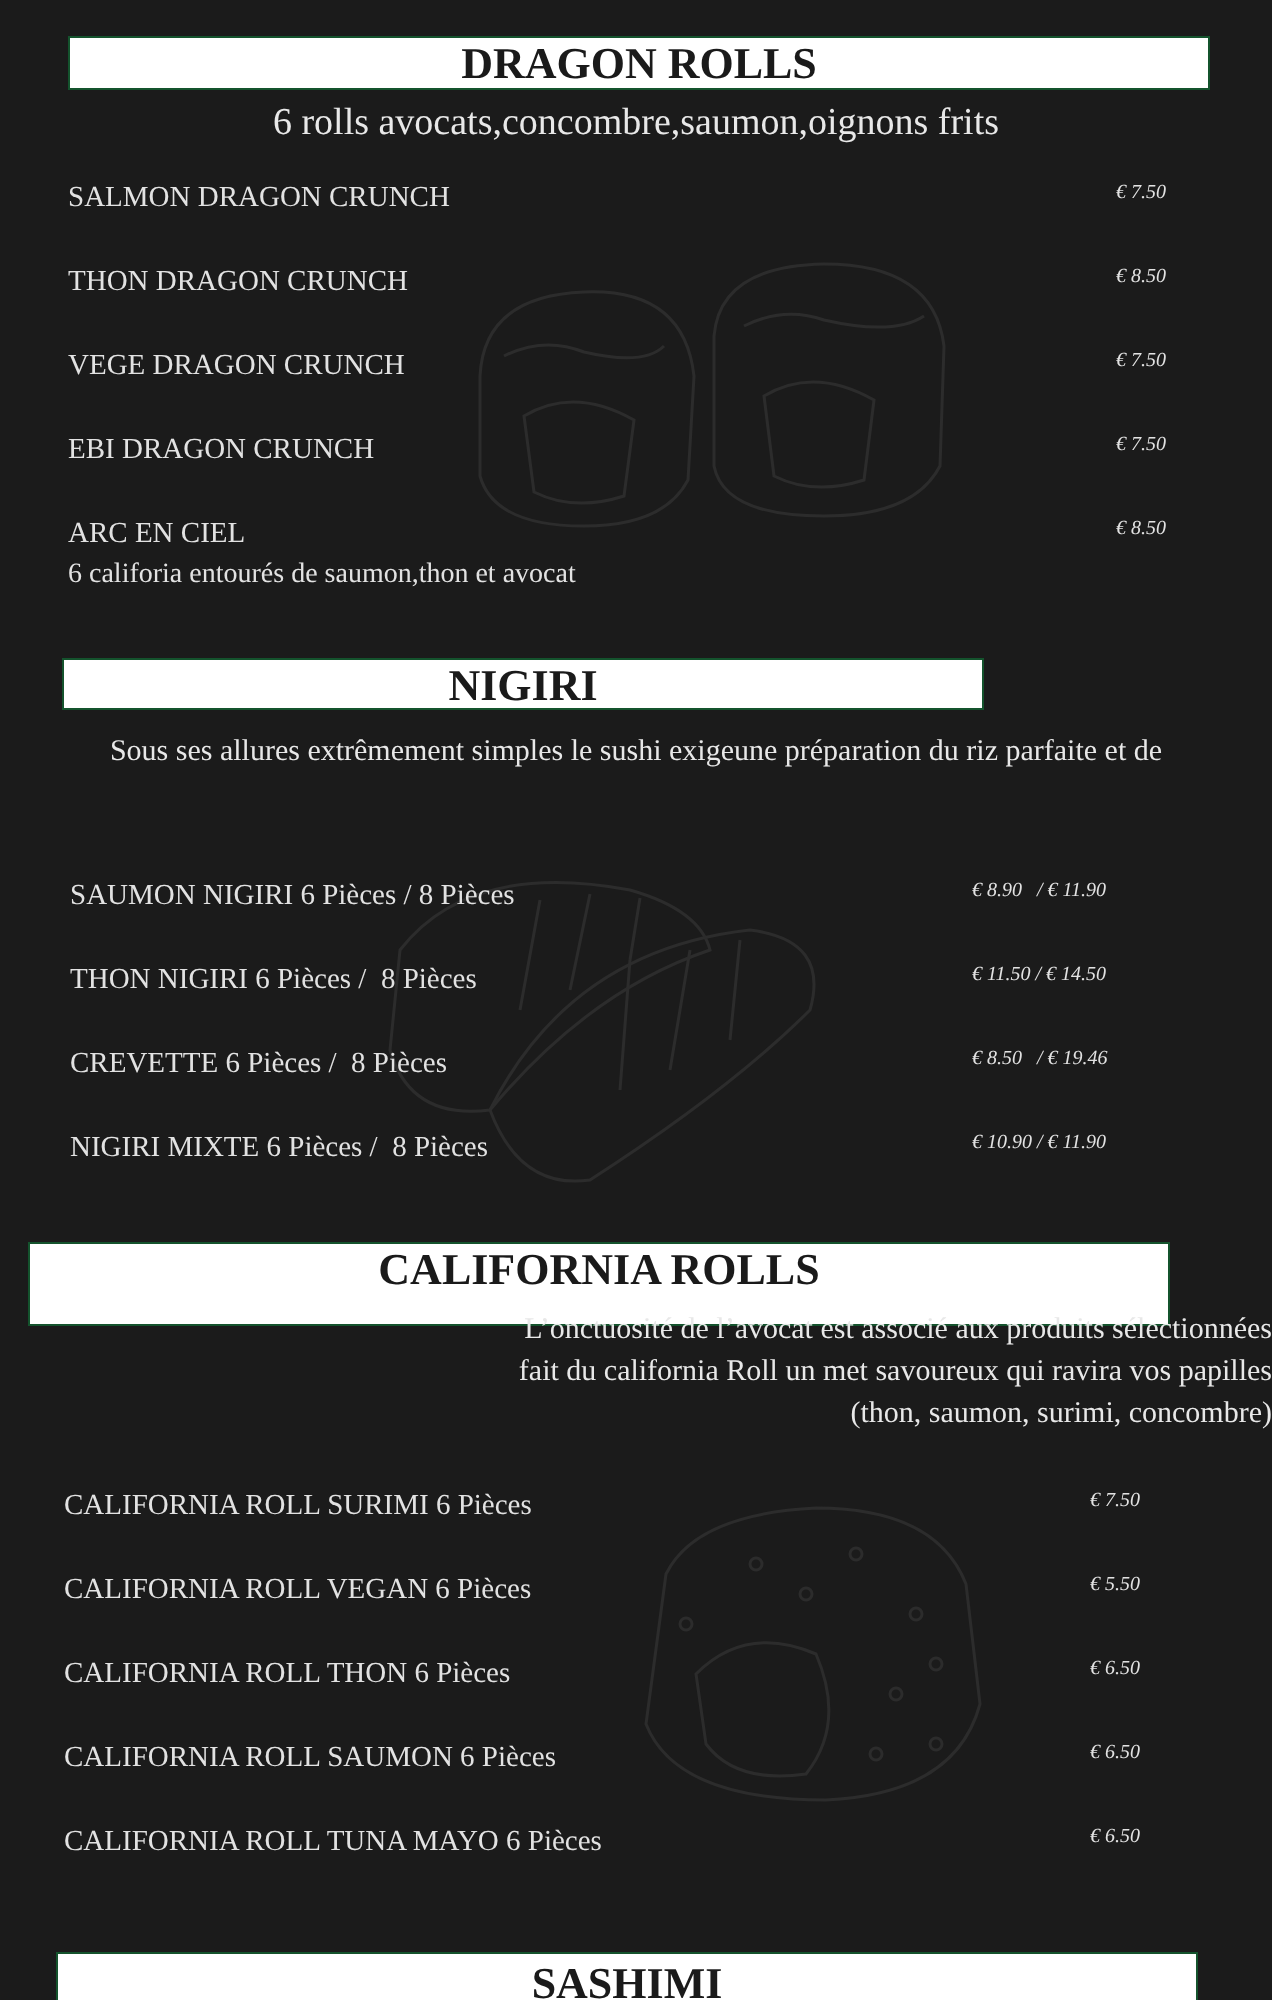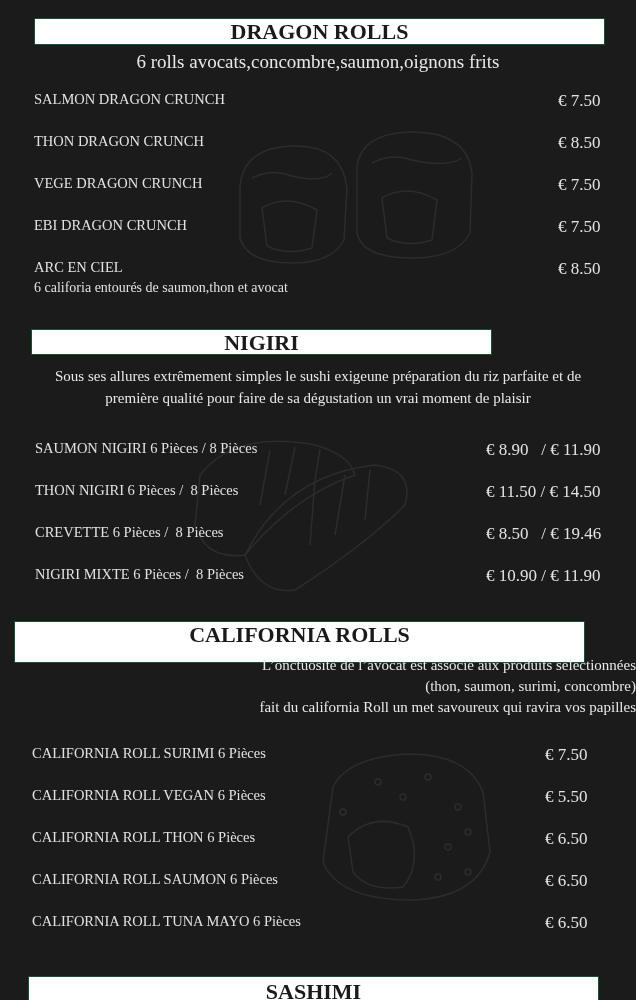--- a/index.html
+++ b/index.html
@@ -18,21 +18,21 @@
     box-sizing:border-box;
   }
   .desc {
     position:absolute; left:0; width:636px; text-align:center;
     color:#e8e8e8;
   }
   .item {
     position:absolute; font-size:14.5px; color:#e2e2e2; white-space:nowrap;
   }
   .price {
-    position:absolute; font-size:17px; color:#e2e2e2; white-space:nowrap;
+    position:absolute; font-size:10px; color:#e2e2e2; white-space:nowrap;font-style:italic;
   }
   .sub { position:absolute; font-size:14px; color:#e2e2e2; white-space:nowrap; }
   .deco { position:absolute; opacity:0.55; }
   .deco svg { display:block; }
 </style>
 </head>
 <body>
 
 <div class="deco" style="left:232px; top:128px;">
   <svg width="250" height="140" viewBox="0 0 250 140" fill="none" stroke="#3a3a3a" stroke-width="1.5">
@@ -89,42 +89,41 @@
 
 <div class="item" style="left:34px; top:259px;">ARC EN CIEL</div>
 <div class="price" style="left:558px; top:259px;">€ 8.50</div>
 <div class="sub" style="left:34px; top:280px;">6 califoria entourés de saumon,thon et avocat</div>
 
 <div class="hdr" style="left:31px; top:329px; width:461px; height:26px;">
   <span>NIGIRI</span>
 </div>
 <div class="desc" style="top:365px; font-size:15px; line-height:22px;">
   <div>Sous ses allures extrêmement simples le sushi exigeune préparation du riz parfaite et  de</div>
-  <div>première qualité pour faire de sa dégustation un vrai moment de plaisir</div>
 </div>
 
 <div class="item" style="left:35px; top:440px;">SAUMON NIGIRI 6 Pièces / 8 Pièces</div>
 <div class="price" style="left:486px; top:440px; white-space:pre;">€ 8.90   / € 11.90</div>
 
 <div class="item" style="left:35px; top:482px; white-space:pre;">THON NIGIRI 6 Pièces /  8 Pièces</div>
 <div class="price" style="left:486px; top:482px; white-space:pre;">€ 11.50 / € 14.50</div>
 
 <div class="item" style="left:35px; top:524px; white-space:pre;">CREVETTE 6 Pièces /  8 Pièces</div>
 <div class="price" style="left:486px; top:524px; white-space:pre;">€ 8.50   / € 19.46</div>
 
 <div class="item" style="left:35px; top:566px; white-space:pre;">NIGIRI MIXTE 6 Pièces /  8 Pièces</div>
 <div class="price" style="left:486px; top:566px; white-space:pre;">€ 10.90 / € 11.90</div>
 
 <div class="hdr" style="left:14px; top:621px; width:571px; height:42px;">
   <span>CALIFORNIA ROLLS</span>
 </div>
 <div class="desc" style="top:655px; font-size:15px; line-height:21px;text-align:right;">
   <div>L’onctuosité de l’avocat est associé aux produits sélectionnées</div>
+  <div>fait du california Roll un met savoureux qui ravira vos papilles</div>
   <div>(thon, saumon, surimi, concombre)</div>
-  <div>fait du california Roll un met savoureux qui ravira vos papilles</div>
 </div>
 
 <div class="item" style="left:32px; top:745px;">CALIFORNIA ROLL SURIMI 6 Pièces</div>
 <div class="price" style="left:545px; top:745px;">€ 7.50</div>
 
 <div class="item" style="left:32px; top:787px;">CALIFORNIA ROLL VEGAN 6 Pièces</div>
 <div class="price" style="left:545px; top:787px;">€ 5.50</div>
 
 <div class="item" style="left:32px; top:829px;">CALIFORNIA ROLL THON 6 Pièces</div>
 <div class="price" style="left:545px; top:829px;">€ 6.50</div>

